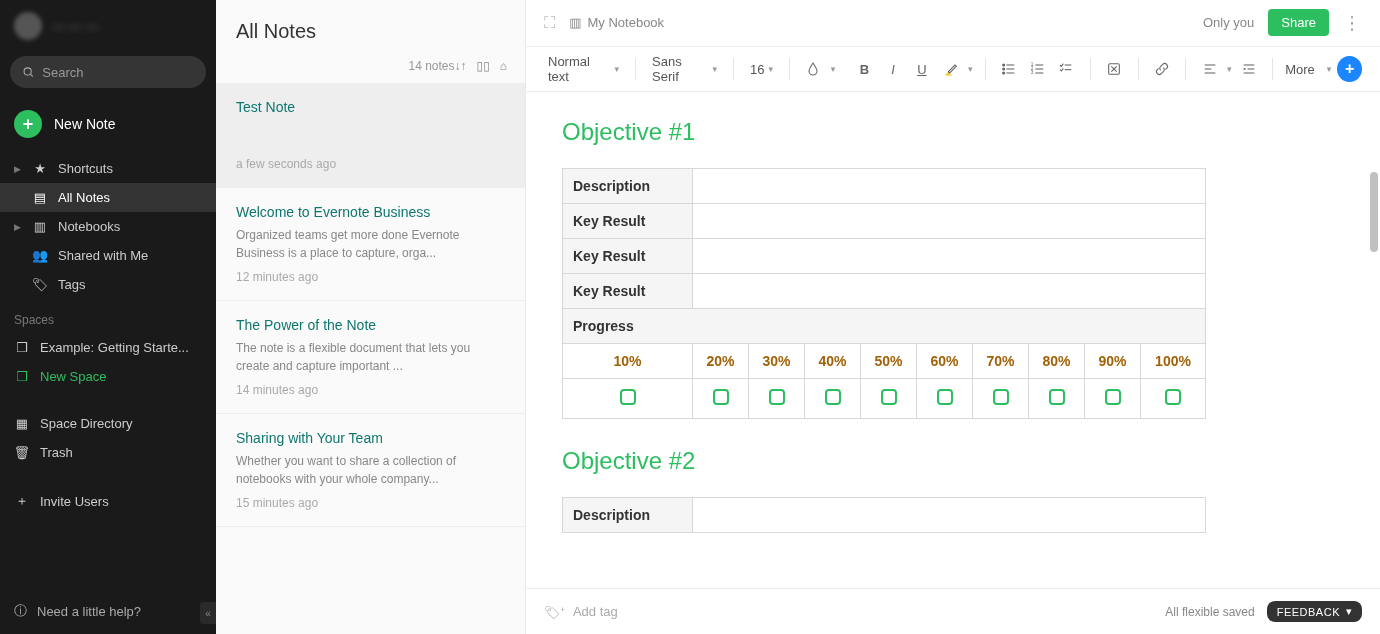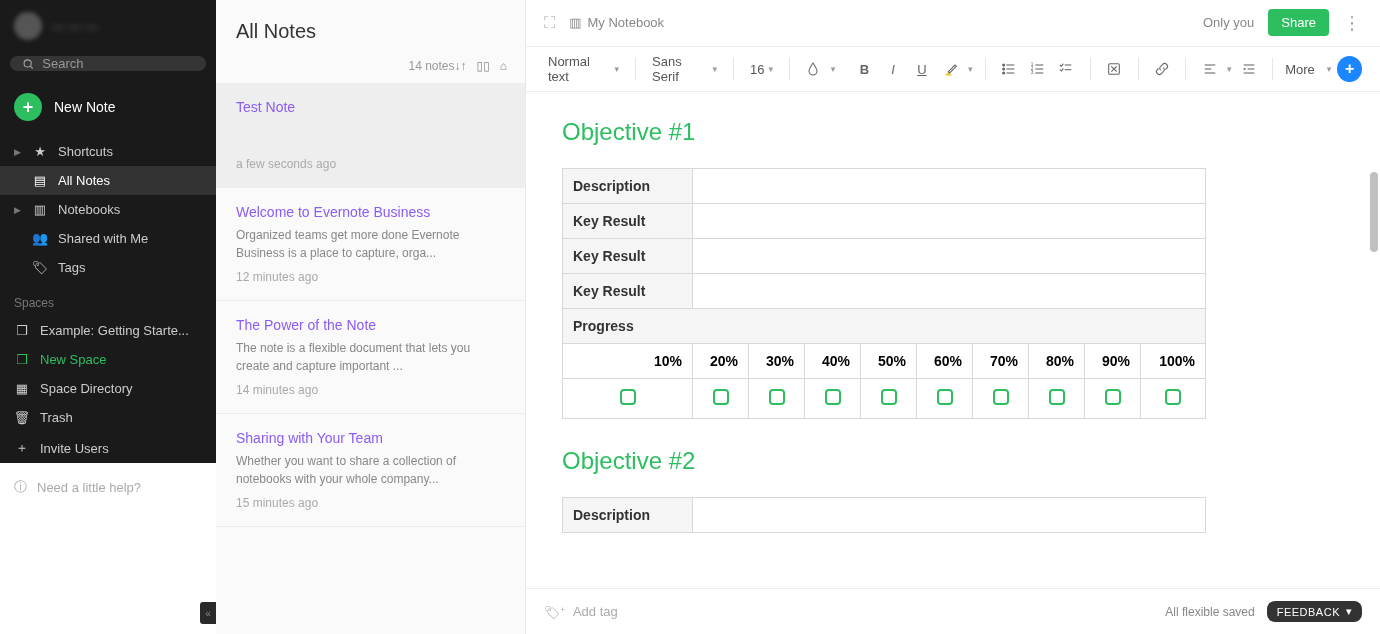--- a/index.html
+++ b/index.html
@@ -1,17 +1,17 @@
 <!DOCTYPE html>
 <html><head>
 <meta charset="utf-8">
 <style>
 *{box-sizing:border-box;margin:0;padding:0}
 body{font-family:-apple-system,BlinkMacSystemFont,"Segoe UI",Helvetica,Arial,sans-serif;width:1380px;height:634px;overflow:hidden;display:flex;background:#fff;color:#333}
-.sidebar{width:216px;height:463px;background:#1a1a1a;color:#a6a6a6;display:flex;flex-direction:column;font-size:13px}
+.sidebar{width:216px;height:634px;background:#1a1a1a;color:#a6a6a6;display:flex;flex-direction:column;font-size:13px}
 .profile{display:flex;align-items:center;padding:12px 14px;gap:10px}
 .avatar{width:28px;height:28px;border-radius:50%;background:#555;filter:blur(2px)}
 .profile-name{color:#888;filter:blur(3px);font-size:13px}
 .search{margin:4px 10px 12px;background:#353535;border-radius:18px;height:32px;display:flex;align-items:center;padding:0 12px;gap:8px}
 .search input{background:none;border:none;outline:none;color:#ccc;font-size:13px;width:100%}
 .search input::placeholder{color:#999}
 .newnote{display:flex;align-items:center;gap:12px;padding:10px 14px;color:#fff;font-size:14px;font-weight:500}
 .newnote .plus{width:28px;height:28px;border-radius:50%;background:#2dbe60;display:flex;align-items:center;justify-content:center;color:#fff;font-size:18px;font-weight:700}
 .nav{margin-top:6px}
 .nav-item{display:flex;align-items:center;gap:10px;padding:7px 14px;cursor:pointer;color:#ccc}
@@ -25,21 +25,21 @@
 .collapse-tab{position:absolute;left:200px;bottom:10px;width:16px;height:22px;background:#2a2a2a;border-radius:3px 0 0 3px;display:flex;align-items:center;justify-content:center;color:#888;font-size:10px}
 
 .notelist{width:310px;height:634px;background:#fafafa;border-right:1px solid #e8e8e8;display:flex;flex-direction:column}
 .nl-header{padding:20px 20px 6px}
 .nl-title{font-size:20px;color:#333;font-weight:400}
 .nl-sub{display:flex;align-items:center;justify-content:flex-end;padding:10px 18px 10px 20px;color:#999;font-size:12px}
 .nl-icons{display:flex;gap:10px;color:#888}
 .nl-items{flex:1;overflow-y:auto}
 .note-item{padding:16px 20px;border-bottom:1px solid #eee;cursor:pointer}
 .note-item.active{background:#eee}
-.note-item .title{font-size:14px;color:#8b5cf6;font-weight:500;margin-bottom:6px}
+.note-item .title{font-size:14px;color:#0f766e;font-weight:500;margin-bottom:6px}
 .note-item .prev{font-size:12px;color:#888;line-height:1.5;margin-bottom:8px}
 .note-item .time{font-size:12px;color:#aaa}
 .note-item.active .prev{min-height:28px}
 
 .editor{flex:1;height:634px;display:flex;flex-direction:column;position:relative}
 .ed-top{height:46px;display:flex;align-items:center;padding:0 18px;gap:14px;border-bottom:1px solid rgba(0,0,0,0)}
 .ed-top-left{display:flex;align-items:center;gap:14px;color:#aaa}
 .notebook-badge{display:flex;align-items:center;gap:6px;color:#888;font-size:13px}
 .ed-top-right{margin-left:auto;display:flex;align-items:center;gap:14px}
 .only-you{color:#888;font-size:13px}
@@ -53,21 +53,21 @@
 .tb-ico svg{width:16px;height:16px;stroke:currentColor;fill:none;stroke-width:1.6}
 .more{display:flex;align-items:center;gap:12px;cursor:pointer}
 .add-fab{margin-left:auto;width:26px;height:26px;border-radius:50%;background:#1b86ff;color:#fff;display:flex;align-items:center;justify-content:center;font-size:16px;font-weight:700}
 
 .ed-body{flex:1;overflow-y:auto;position:relative;padding:26px 36px 10px}
 .h-objective{color:#2dbe60;font-size:24px;font-weight:400;margin-bottom:22px}
 .tbl{border-collapse:collapse;width:644px;margin-bottom:28px}
 .tbl th,.tbl td{border:1px solid #d8d8d8;padding:9px 10px;text-align:left;font-size:14px}
 .tbl .lbl{background:#f5f5f5;font-weight:600;width:130px;color:#333}
 .tbl .progress-head{background:#f5f5f5;font-weight:600;color:#333}
-.prog-row td{text-align:right;font-weight:600;color:#000000}
+.prog-row td{text-align:center;font-weight:600;color:#a16207}
 .cb-row td{text-align:center;padding:10px 4px}
 .cb{display:inline-block;width:16px;height:16px;border:2px solid #2dbe60;border-radius:4px}
 
 .vscroll{position:absolute;right:0;top:92px;width:12px;height:470px}
 .vscroll .thumb{position:absolute;right:2px;top:80px;width:8px;height:80px;background:#c0c0c0;border-radius:4px}
 
 .ed-bottom{height:46px;border-top:1px solid #eee;display:flex;align-items:center;padding:0 18px;gap:12px}
 .tag-add{display:flex;align-items:center;gap:8px;color:#aaa;font-size:13px}
 .saved{margin-left:auto;color:#888;font-size:12px}
 .feedback{background:#333;color:#fff;font-size:11px;padding:4px 10px;border-radius:8px;display:flex;align-items:center;gap:6px;letter-spacing:.5px}

